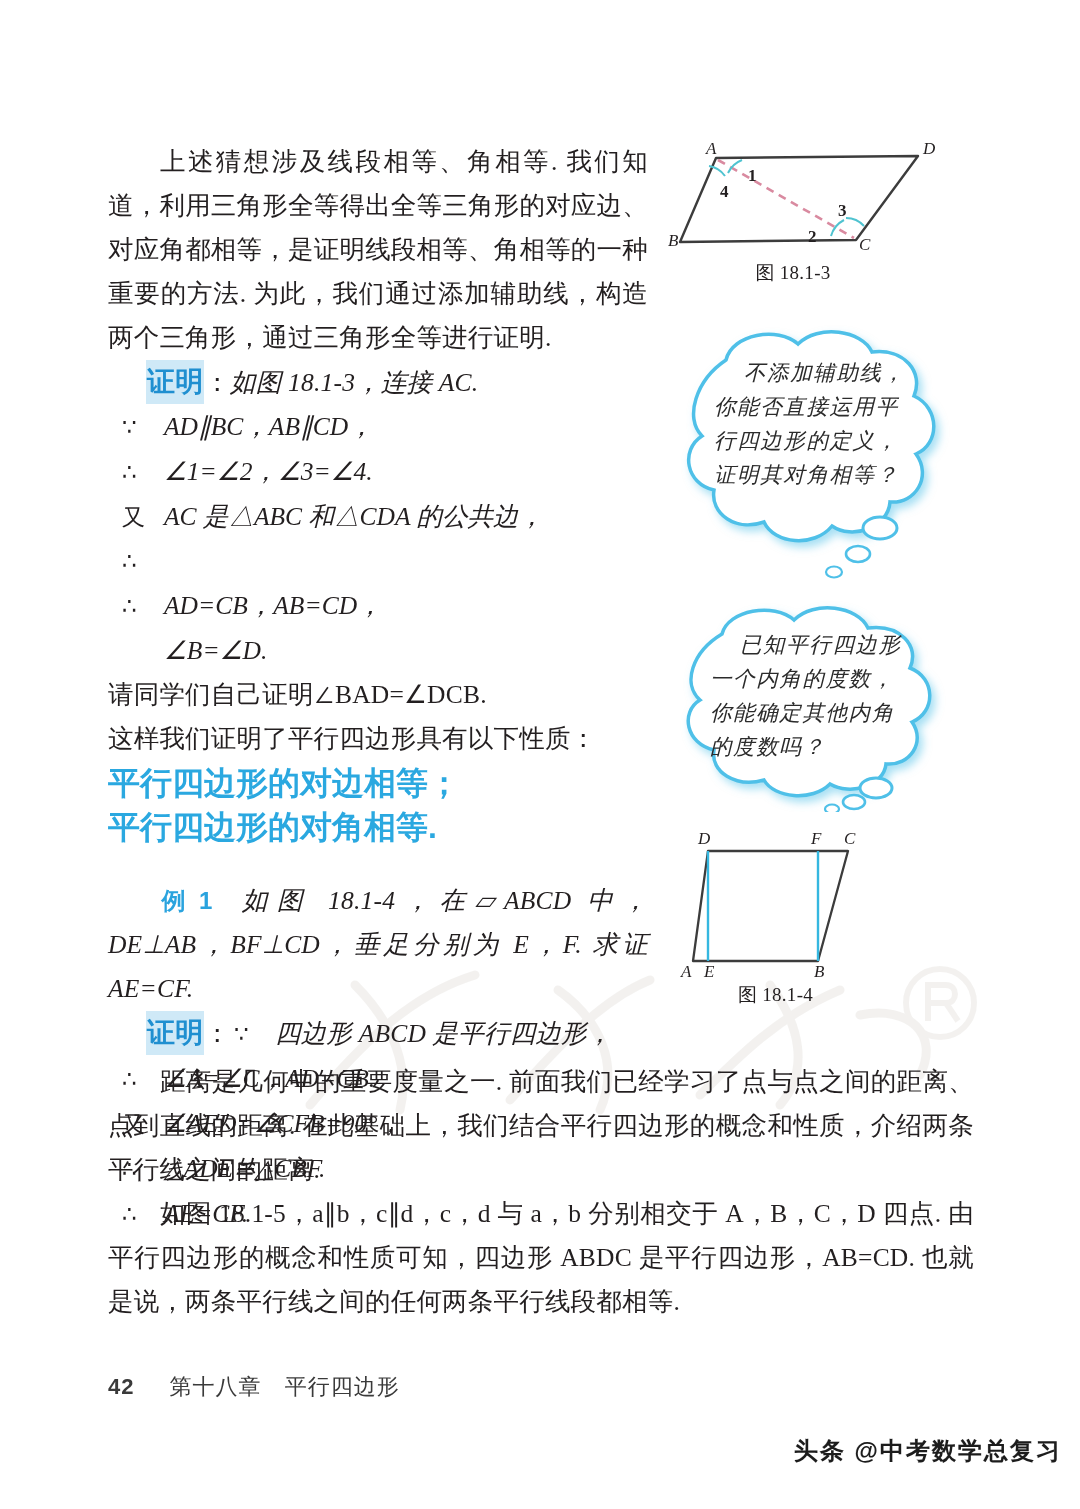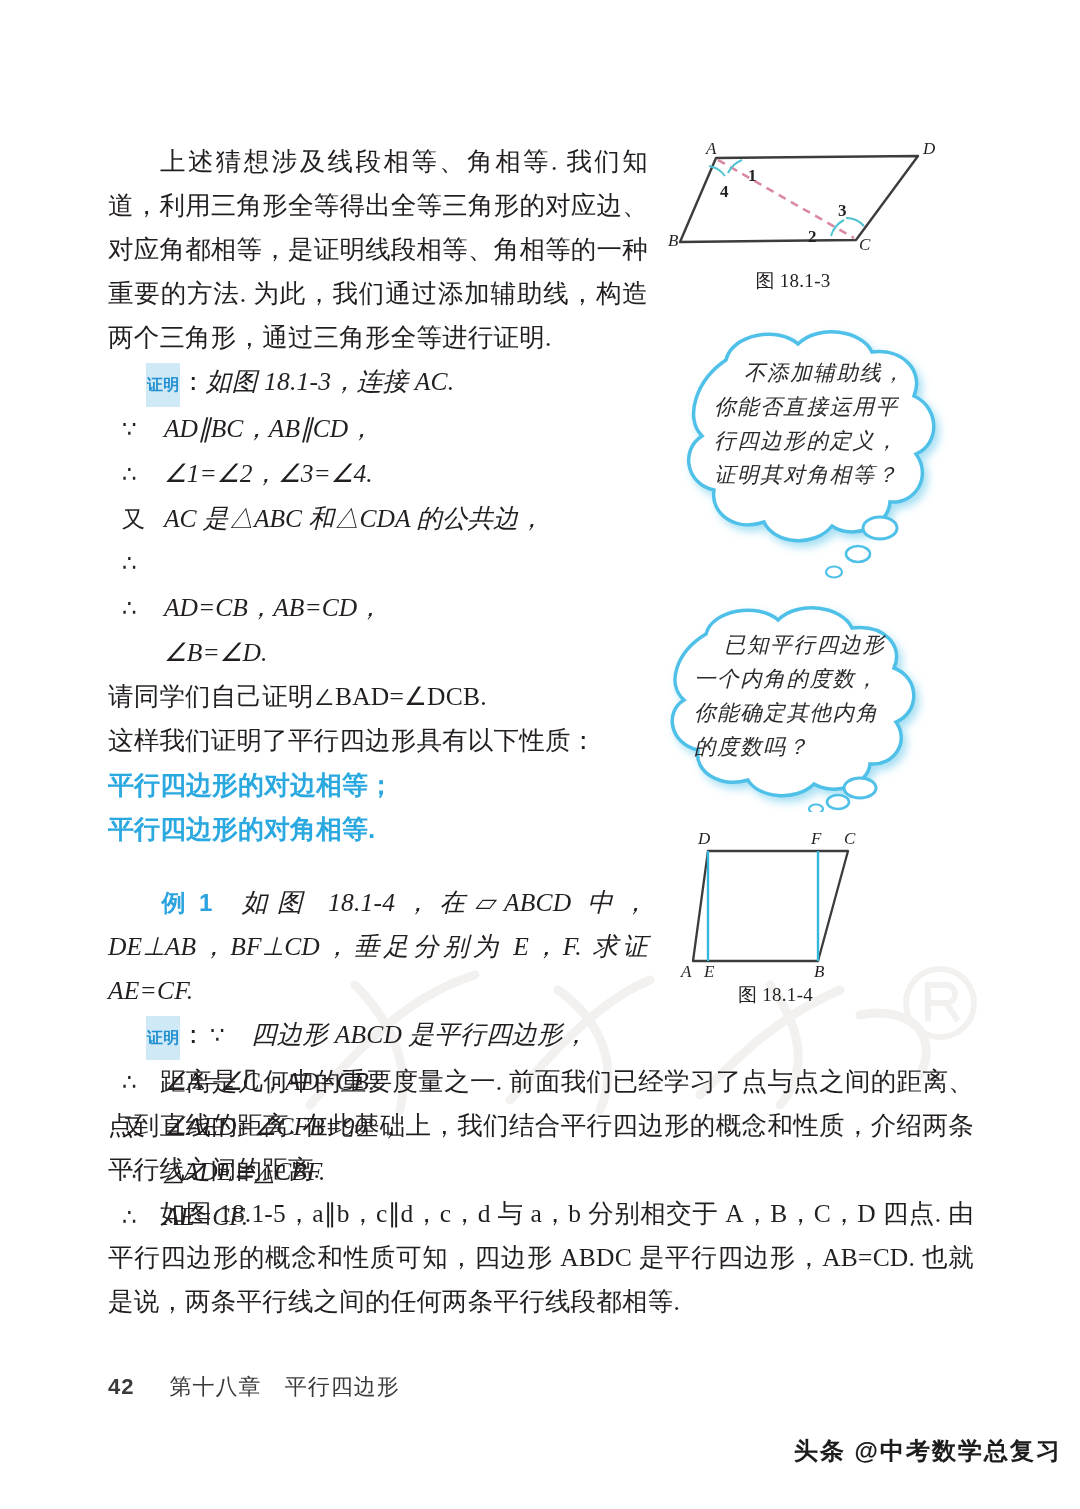--- a/index.html
+++ b/index.html
@@ -35,33 +35,33 @@
   }
   .para.indent{ text-indent:52px; }
 
   .mi{ font-family:"Liberation Serif", serif; font-style:italic; }
   .mu{ font-family:"Liberation Serif", serif; font-style:normal; }
 
   
   .kw{
     color:#1f8fd0; font-weight:bold;
     font-family:"Liberation Sans", sans-serif;
-    font-size:16px;
+    font-size:28px;
     background:#cfe9f7;
     padding:0 1px;
   }
   .kw-plain{
     color:#2aa3de; font-weight:bold;
     font-family:"Liberation Sans", sans-serif;
     font-size:24px;
   }
   .prop{
     color:#2aa8e0; font-weight:bold;
     font-family:"Liberation Sans", sans-serif;
-    font-size:26px; line-height:44px;
+    font-size:32px; line-height:44px;
     margin:0;
   }
 
   
   .stline{
     display:flex; align-items:baseline;
     font-size:25.5px; line-height:44px;
     margin:0;
   }
   .stline .sym{
@@ -224,21 +224,21 @@
       <text x="38" y="14" font-family="Liberation Serif, serif" font-style="italic" font-size="17" fill="#231f20">A</text>
       <text x="255" y="14" font-family="Liberation Serif, serif" font-style="italic" font-size="17" fill="#231f20">D</text>
       <text x="0" y="106" font-family="Liberation Serif, serif" font-style="italic" font-size="17" fill="#231f20">B</text>
       <text x="191" y="110" font-family="Liberation Serif, serif" font-style="italic" font-size="17" fill="#231f20">C</text>
 
       <text x="80" y="41" font-family="Liberation Serif, serif" font-size="17" font-weight="bold" fill="#231f20">1</text>
       <text x="52" y="57" font-family="Liberation Serif, serif" font-size="17" font-weight="bold" fill="#231f20">4</text>
       <text x="140" y="102" font-family="Liberation Serif, serif" font-size="17" font-weight="bold" fill="#231f20">2</text>
       <text x="170" y="76" font-family="Liberation Serif, serif" font-size="17" font-weight="bold" fill="#231f20">3</text>
     </svg>
-    <div class="figcap" style="width:250px;margin-top:8px;">图 18.1-3</div>
+    <div class="figcap" style="width:250px;">图 18.1-3</div>
   </div>
 
   <div class="bubble" style="left:666px; top:322px; width:300px; height:260px;">
     <svg width="300" height="260" viewBox="0 0 300 260">
       <defs>
         <filter id="bshadow1" x="-20%" y="-20%" width="150%" height="150%">
           <feDropShadow dx="4" dy="5" stdDeviation="4" flood-color="#5fc6ea" flood-opacity="0.55"></feDropShadow>
         </filter>
       </defs>
       <g filter="url(#bshadow1)">
@@ -254,21 +254,21 @@
                  C 20 162, 14 128, 36 114
                  C 18 96, 30 58, 60 38 Z" fill="#ffffff" stroke="#4fc0e8" stroke-width="3.5"></path>
       </g>
       <ellipse cx="214" cy="206" rx="17" ry="11" fill="#ffffff" stroke="#4fc0e8" stroke-width="3"></ellipse>
       <ellipse cx="192" cy="232" rx="12" ry="8" fill="#ffffff" stroke="#4fc0e8" stroke-width="2.6"></ellipse>
       <ellipse cx="168" cy="250" rx="8" ry="5.5" fill="#ffffff" stroke="#4fc0e8" stroke-width="2.2"></ellipse>
     </svg>
     <div class="btext" style="left:48px;top:34px;width:200px;">不添加辅助线，你能否直接运用平行四边形的定义，证明其对角相等？</div>
   </div>
 
-  <div class="bubble" style="left:648px; top:600px; width:300px; height:212px;">
+  <div class="bubble" style="left:664px; top:600px; width:300px; height:212px;">
     <svg width="300" height="212" viewBox="0 0 300 212">
       <defs>
         <filter id="bshadow2" x="-20%" y="-20%" width="150%" height="150%">
           <feDropShadow dx="4" dy="5" stdDeviation="4" flood-color="#5fc6ea" flood-opacity="0.55"></feDropShadow>
         </filter>
       </defs>
       <g filter="url(#bshadow2)">
         <path d="M58 34
                  C 64 10, 110 2, 130 20
                  C 150 0, 194 6, 204 28

